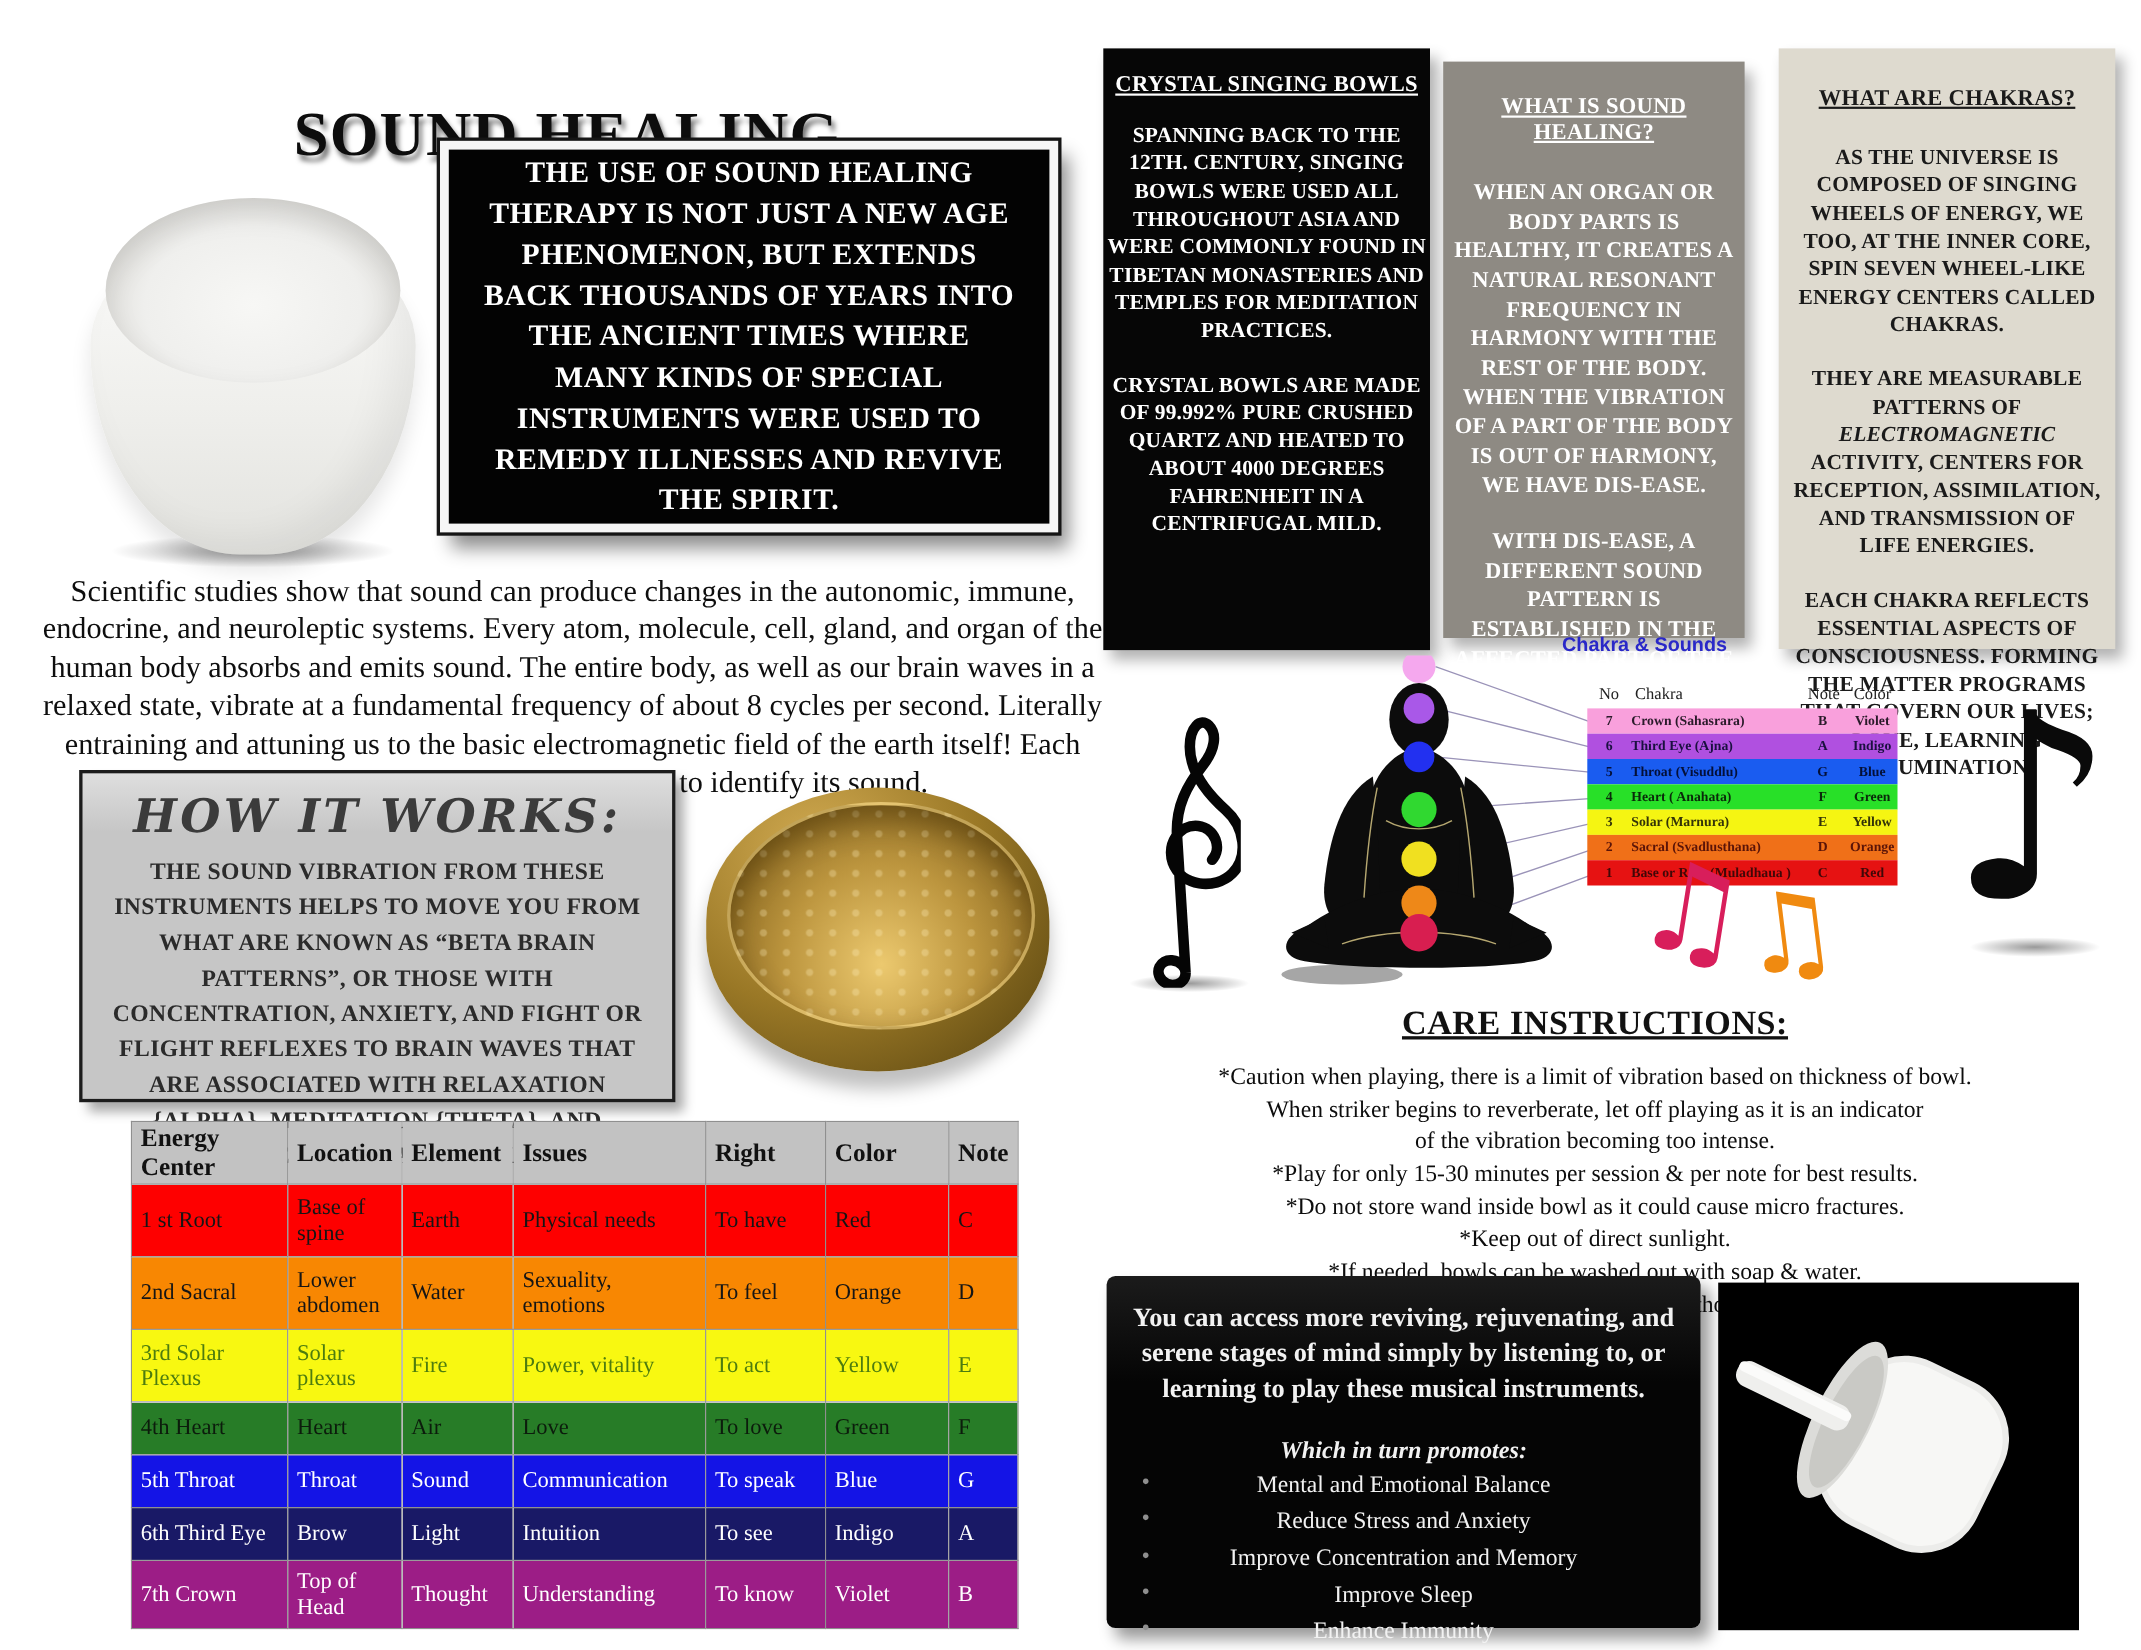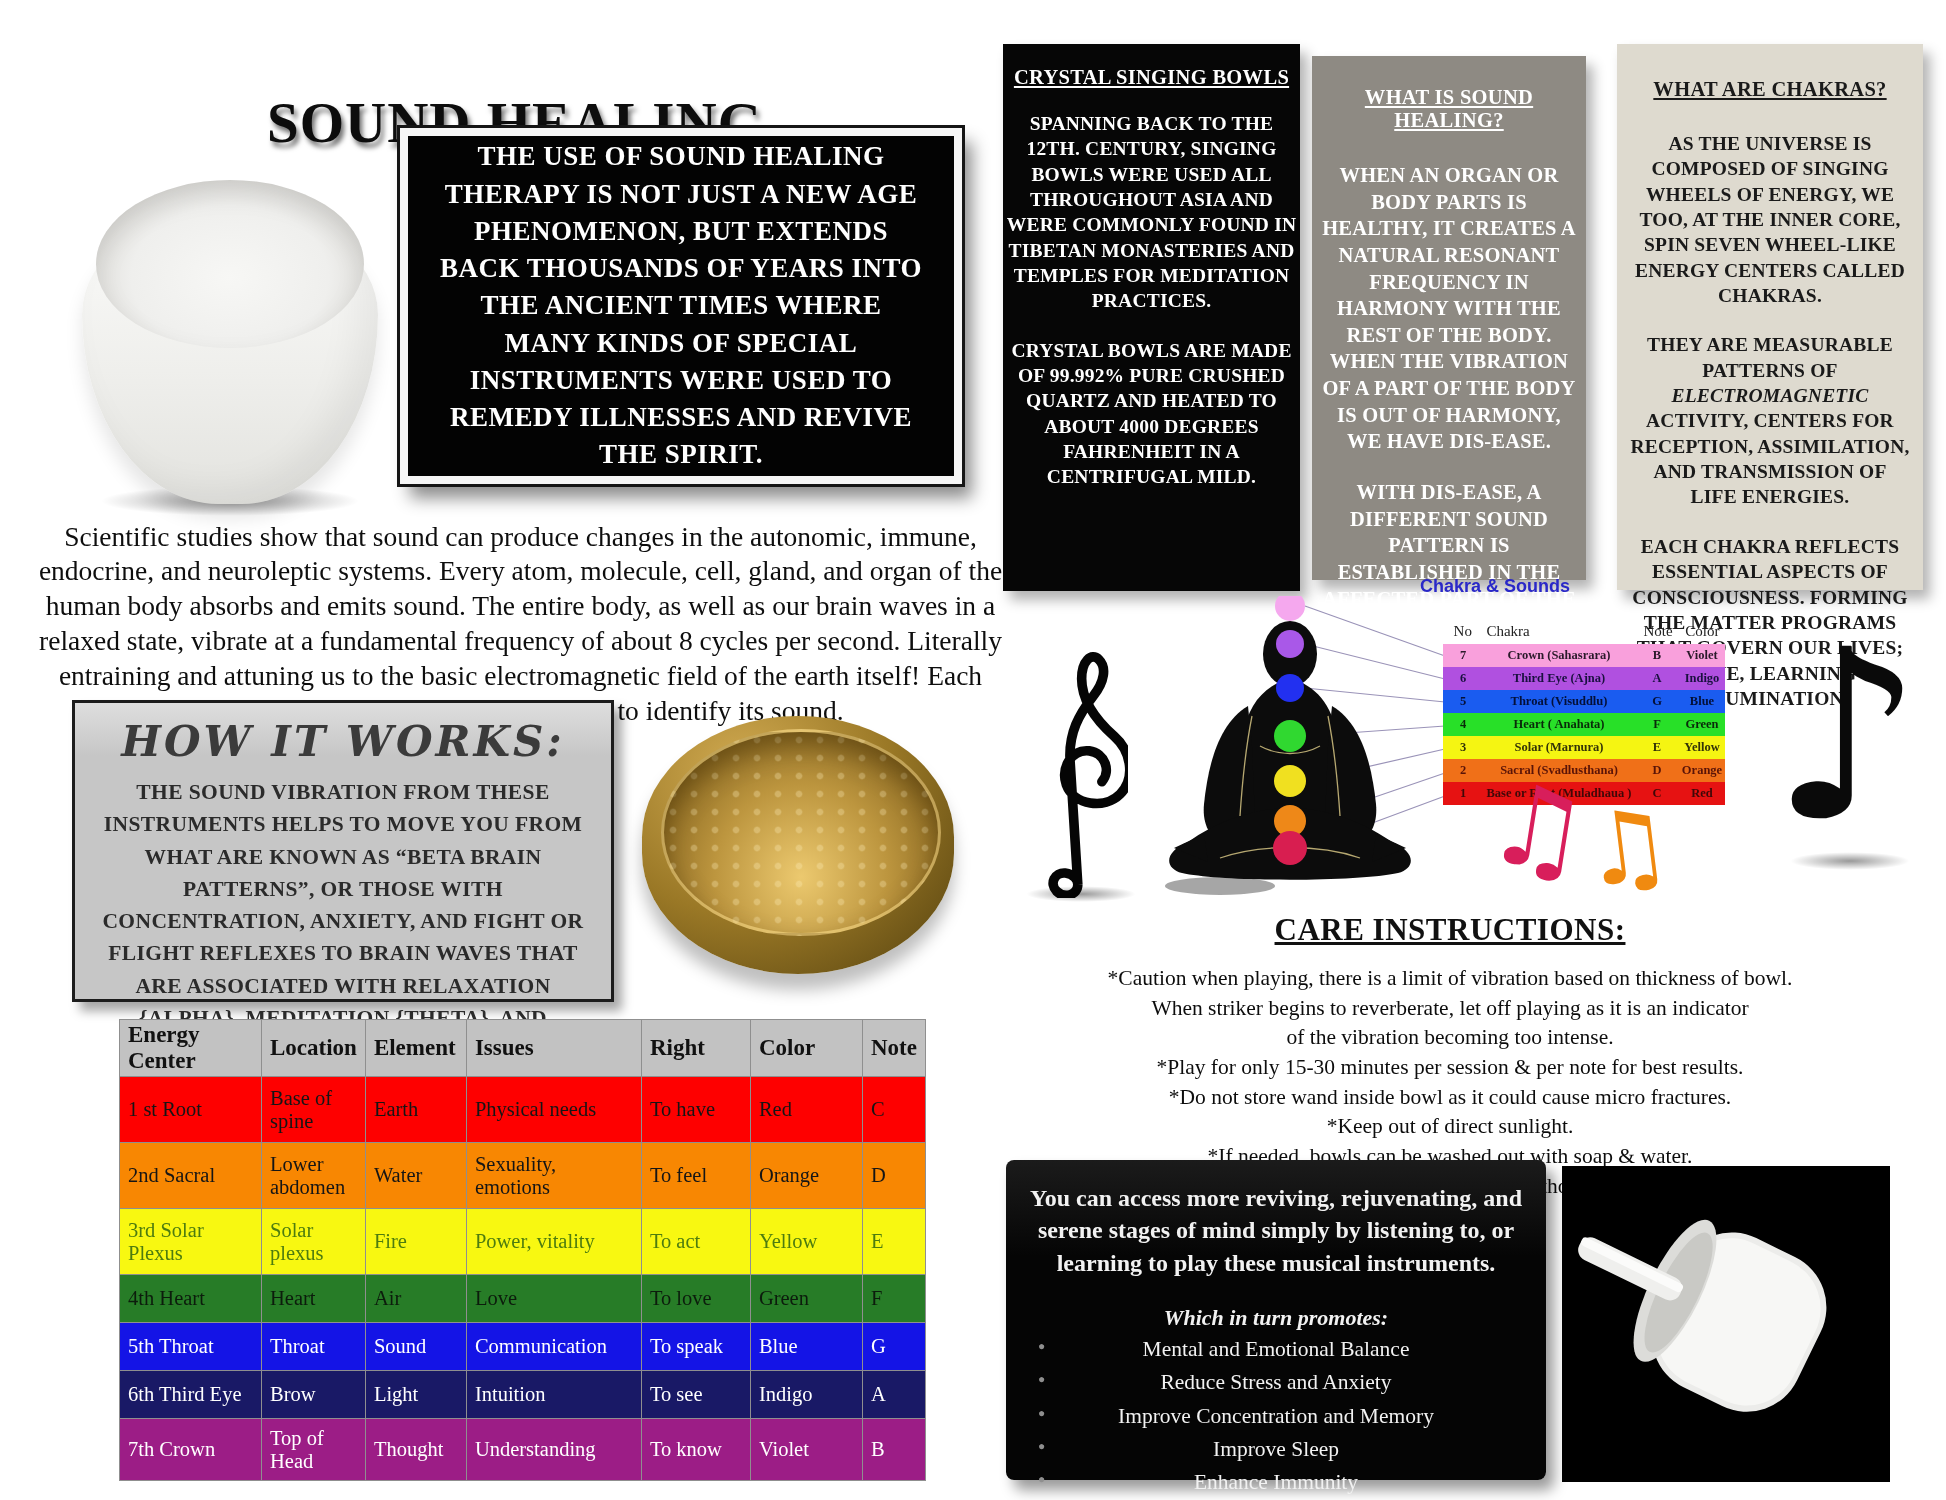--- a/index.html
+++ b/index.html
@@ -69,21 +69,21 @@
     font-weight:bold;font-size:18px;color:#2a28c8;}
   .chakra-area{position:absolute;left:1160px;top:596px;width:770px;height:305px;}
   .ck-table{position:absolute;left:283px;top:22px;width:282px;font-family:"Liberation Serif",serif;}
   .ck-head{display:flex;height:26px;align-items:center;font-size:15px;color:#222;}
   .ck-head span:nth-child(1){width:40px;text-align:center;}
   .ck-head span:nth-child(2){width:152px;text-align:left;padding-left:4px;}
   .ck-head span:nth-child(3){width:44px;text-align:center;}
   .ck-head span:nth-child(4){width:46px;text-align:center;}
   .ck-row{display:flex;height:23px;align-items:center;font-size:12.5px;font-weight:bold;}
   .ck-row span:nth-child(1){width:40px;text-align:center;}
-  .ck-row span:nth-child(2){width:152px;text-align:center;}
+  .ck-row span:nth-child(2){width:152px;text-align:left;}
   .ck-row span:nth-child(3){width:44px;text-align:center;}
   .ck-row span:nth-child(4){width:46px;text-align:center;}
 
   
   .music{font-family:"DejaVu Sans",sans-serif;position:absolute;line-height:1;}
   .note-pink{left:1488px;top:772px;font-size:112px;color:#d81e5b;transform:rotate(9deg);}
   .note-orange{left:1582px;top:798px;font-size:100px;color:#f08a10;transform:rotate(-7deg);}
   .note-black{left:1772px;top:618px;font-size:235px;color:#0a0a0a;}
   .shadow-ellipse{position:absolute;border-radius:50%;background:radial-gradient(ellipse,rgba(0,0,0,0.40),rgba(0,0,0,0) 70%);}
 

